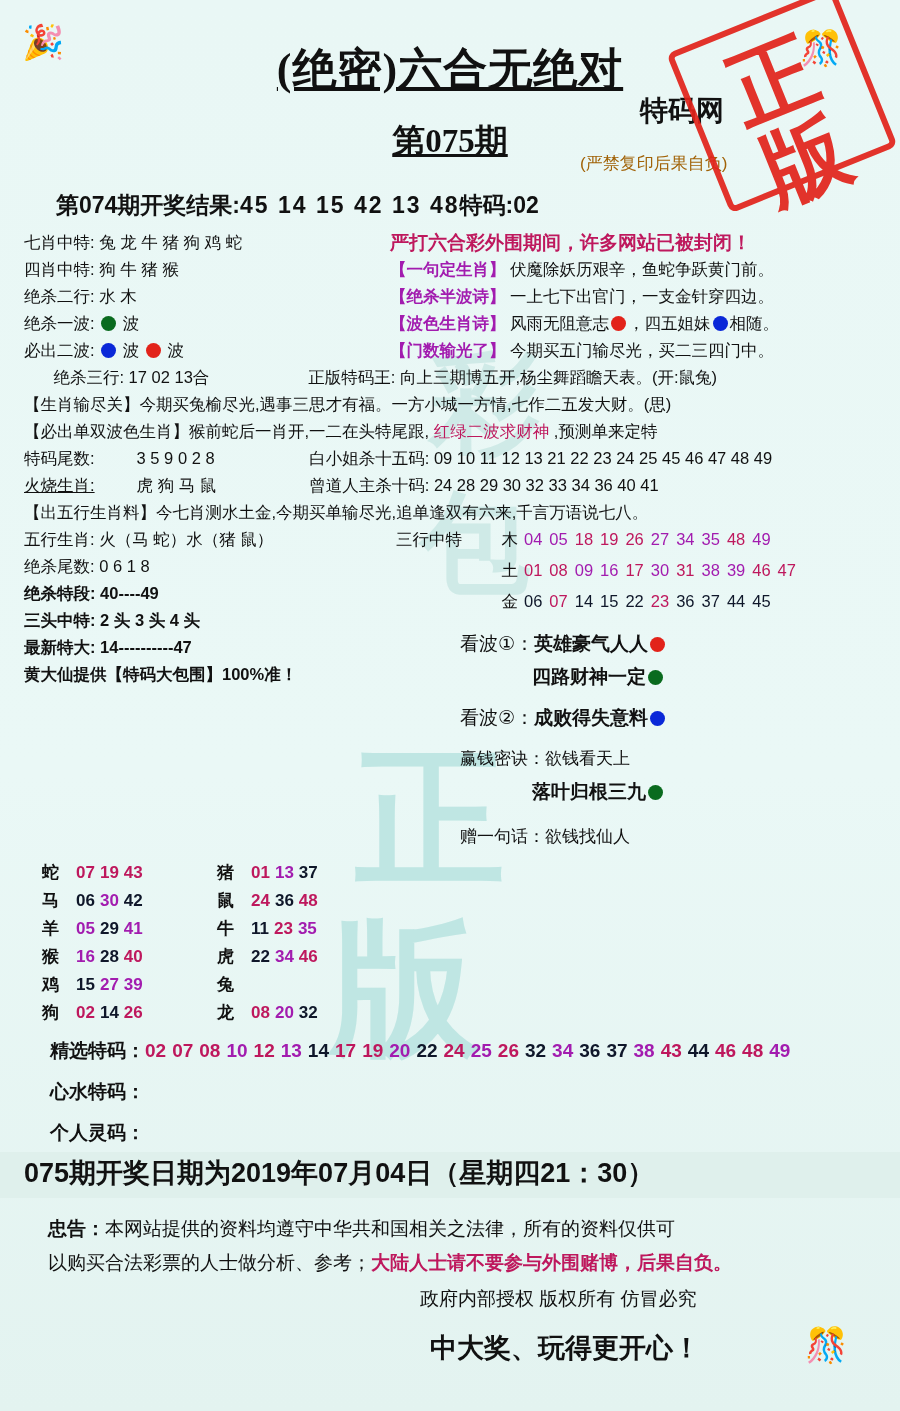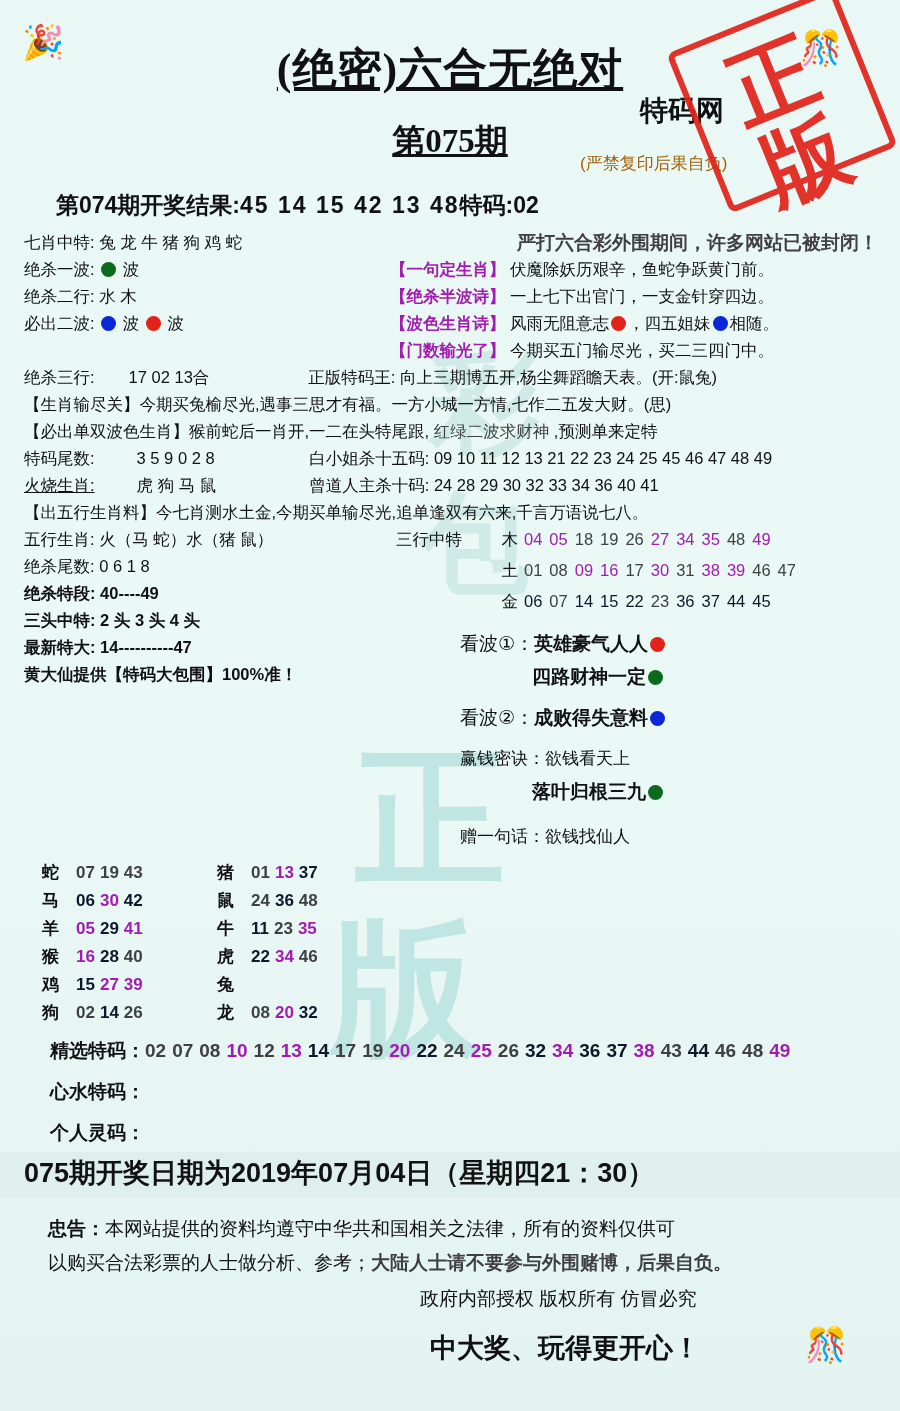--- a/index.html
+++ b/index.html
@@ -43,21 +43,21 @@
 
   .result{position:relative;z-index:3;margin:26px 0 0 56px;font-size:23px;font-weight:bold;}
   .result .nums{letter-spacing:2px;}
 
   
   .body{position:relative;z-index:3;padding:8px 22px 0 24px;font-size:16.5px;line-height:27px;}
   .row{display:flex;}
   .left{width:360px;}
   .right{flex:1;padding-left:6px;}
   .lbl{display:inline-block;}
-  .red{color:#404040;text-align:right;}
+  .red{color:#be185d;}
   .blue{color:#a21caf;}
   .green{color:#0f172a;}
   .bold{font-weight:bold;}
 
   .dot{display:inline-block;width:15px;height:15px;border-radius:50%;vertical-align:-2px;margin:0 2px;}
   .dot.red{background:#e2231a;}
   .dot.blue{background:#0a28d8;}
   .dot.green{background:#0a6b1f;}
 
   .line{margin:0;white-space:nowrap;}
@@ -121,27 +121,31 @@
 
   <div class="body">
 
     <div class="row">
       <div class="left">
         <p class="line">
           <span class="lbl">七肖中特:</span>
           <span>兔 龙 牛 猪 狗 鸡 蛇</span>
         </p>
         <p class="line">
+          <span class="lbl">四肖中特:</span>
+          <span>狗 牛 猪 猴</span>
+        </p>
+        <p class="line">
+          <span class="lbl">绝杀二行:</span>
+          <span>水 木</span>
+        </p>
+        <p class="line">
           <span class="lbl">绝杀一波:</span>
           <span class="dot green"></span>
           <span>波</span>
-        </p>
-        <p class="line">
-          <span class="lbl">绝杀二行:</span>
-          <span>水 木</span>
         </p>
         <p class="line">
           <span class="lbl">必出二波:</span>
           <span class="dot blue"></span>
           <span>波</span>
           <span class="dot red"></span>
           <span>波</span>
         </p>
       </div>
 
@@ -160,21 +164,21 @@
           <span>风雨无阻意志</span><span class="dot red"></span><span>，四五姐妹</span><span class="dot blue"></span><span>相随。</span>
         </p>
         <p class="line">
           <span class="blue bold">【门数输光了】</span>
           <span>今期买五门输尽光，买二三四门中。</span>
         </p>
       </div>
     </div>
 
     <p class="fullline">
-      <span style="display:inline-block;width:100px;">绝杀三行:</span>
+      <span style="display:inline-block;width:100px;text-align:right;">绝杀三行:</span>
       <span style="display:inline-block;width:175px;">17    02    13合</span>
       <span>正版特码王:</span>
       <span>向上三期博五开,杨尘舞蹈瞻天表。(开:鼠兔)</span>
     </p>
 
     <p class="fullline">【生肖输尽关】今期买兔榆尽光,遇事三思才有福。一方小城一方情,七作二五发大财。(思)</p>
 
     <p class="fullline">
       <span>【必出单双波色生肖】猴前蛇后一肖开,一二在头特尾跟,</span>
       <span class="red">红绿二波求财神</span>

